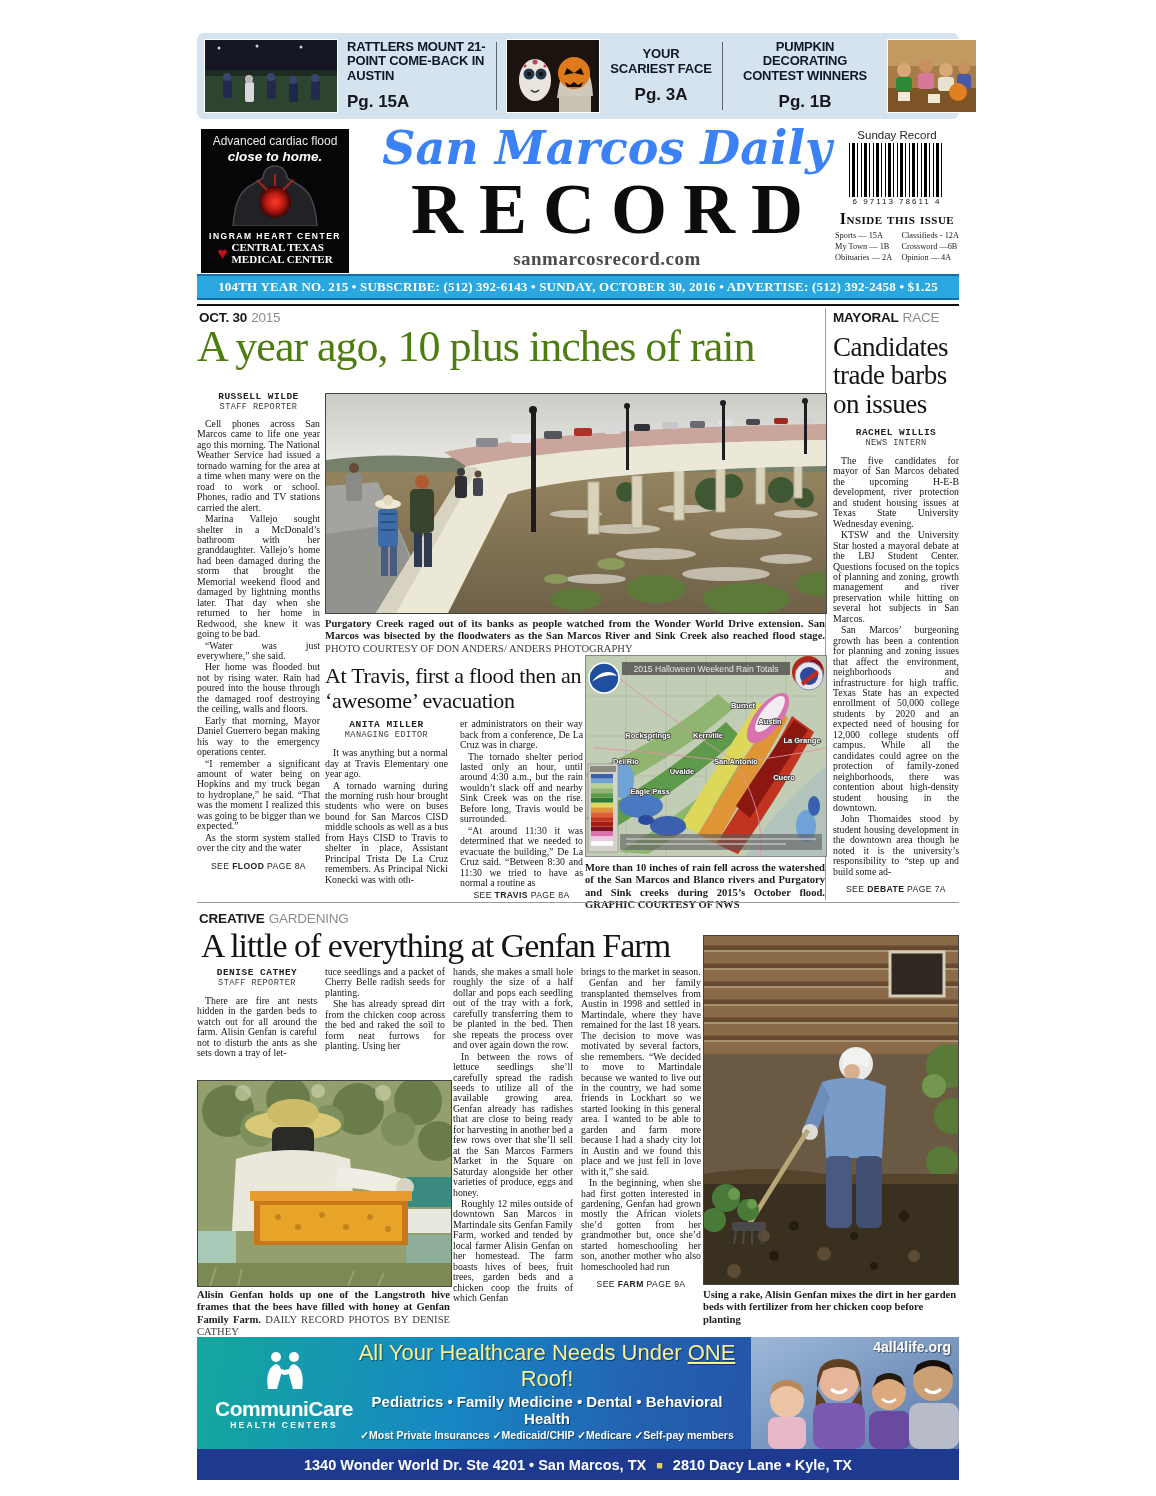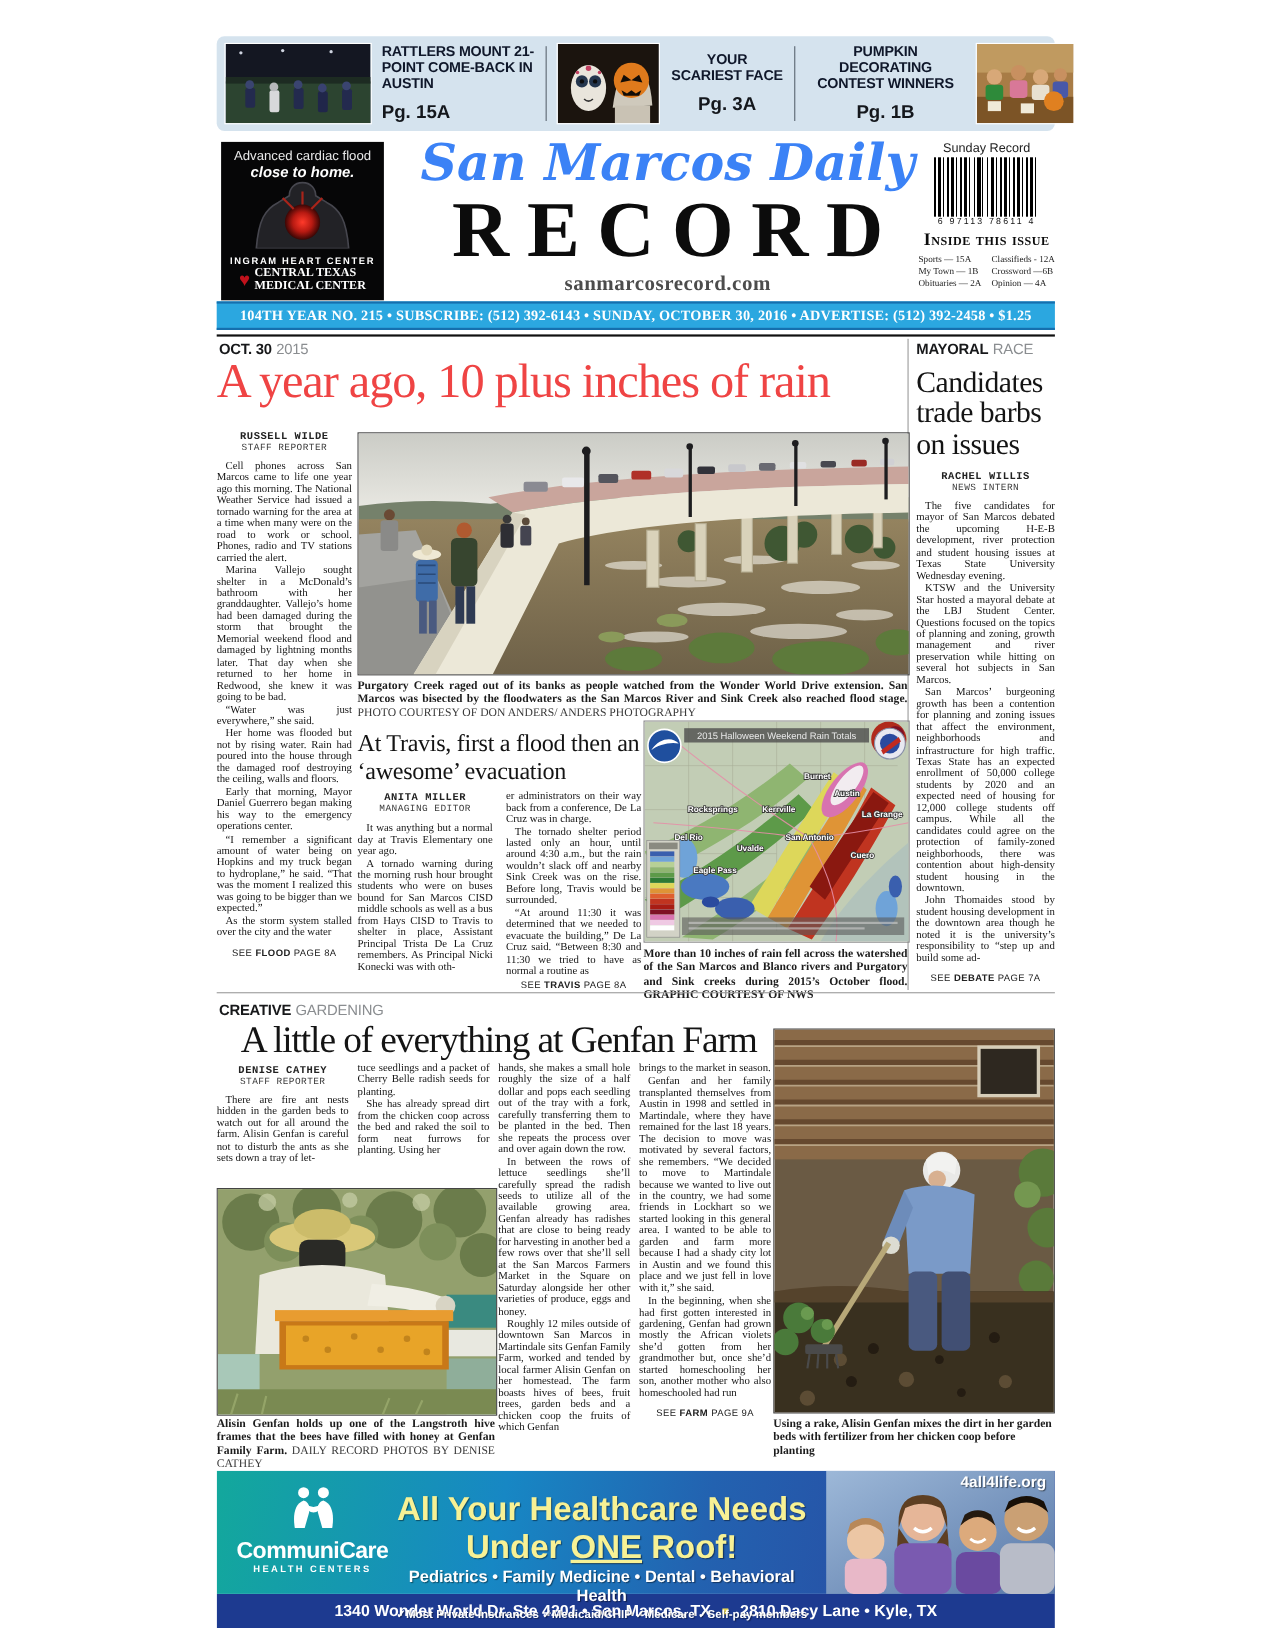--- a/index.html
+++ b/index.html
@@ -55,37 +55,37 @@
   .kick .lt{color:#8a8d90;font-weight:400;margin-left:4px;}
   .byl{text-align:center;font-family:Liberation Mono, monospace;}
   .byl .n{font-size:9.5px;font-weight:700;letter-spacing:.5px;color:#222;}
   .byl .r{font-size:8.6px;color:#3c3c3c;letter-spacing:.4px;}
   .body p{font-size:9.8px;line-height:10.45px;margin:0 0 1px;text-align:justify;text-indent:8px;color:#141414;}
   .jump{font-family:"Liberation Sans",sans-serif;font-size:8.6px;letter-spacing:.4px;text-align:center;margin-top:7px;color:#222;}
   .jump .w{font-weight:700;}
   .cap{font-size:10.6px;line-height:12.4px;font-weight:700;color:#1c1c1c;text-align:justify;}
   .cap .credit{font-weight:400;color:#3a3a3a;}
 
-  .hl-main{font-size:44px;letter-spacing:-1px;line-height:1.02;color:#ef4444;}
+  .hl-main{font-size:44px;letter-spacing:-1px;line-height:1.02;color:#4d7c0f;}
   .hl-rail{font-size:27px;letter-spacing:-.5px;line-height:1.05;color:#141414;}
   .hl-mid{font-size:22px;letter-spacing:-.3px;line-height:1.14;color:#141414;}
-  .hl-farm{font-size:34px;letter-spacing:-1px;line-height:1;color:#141414;text-align:center;}
+  .hl-farm{font-size:34px;letter-spacing:-1px;line-height:1;color:#141414;}
 
   .photo{display:block;}
   .photo-frame{border:1px solid #444;}
 
   
   .cc-ad{left:0;top:1304px;width:762px;height:143px;font-family:"Liberation Sans",sans-serif;overflow:hidden;}
   .cc-main{position:relative;width:762px;height:112px;
     background:linear-gradient(100deg,#13a89c 0%,#1787c4 34%,#2362b0 58%,#2b3f9b 100%);}
   .cc-logo{position:absolute;left:12px;top:14px;width:150px;text-align:center;color:#fff;}
   .cc-logo .nm{font-size:21px;font-weight:700;letter-spacing:-.5px;margin-top:2px;}
   .cc-logo .sub{font-size:8.5px;letter-spacing:2.2px;font-weight:700;margin-top:-1px;}
   .cc-center{position:absolute;left:150px;top:3px;width:400px;text-align:center;color:#fff;}
-  .cc-h1{font-size:30px;font-weight:700;color:#f7f195;text-shadow:1px 1px 1px rgba(0,0,0,.45);margin-top:16px;}
+  .cc-h1{font-size:22px;font-weight:400;color:#f7f195;text-shadow:1px 1px 1px rgba(0,0,0,.45);}
   .cc-h1 .one{text-decoration:underline;}
   .cc-svc{font-size:15px;font-weight:700;margin-top:1px;text-shadow:1px 1px 1px rgba(0,0,0,.45);}
   .cc-ph{font-size:23px;font-weight:700;color:#f7f195;margin-top:1px;text-shadow:1px 1px 1px rgba(0,0,0,.45);}
   .cc-ins{font-size:10.5px;font-weight:700;margin-top:2px;text-shadow:1px 1px 1px rgba(0,0,0,.4);}
   .cc-web{position:absolute;right:8px;top:2px;color:#fff;font-weight:700;font-size:14px;text-shadow:1px 1px 1px rgba(0,0,0,.5);}
   .cc-photo{position:absolute;right:0;top:0;width:208px;height:112px;}
   .cc-addr{width:762px;height:31px;background:#1d3a90;color:#fff;display:flex;align-items:center;justify-content:center;
     gap:10px;font-weight:700;font-size:14.5px;}
   .cc-addr .sq{color:#e8d44a;font-size:11px;}
 </style>

